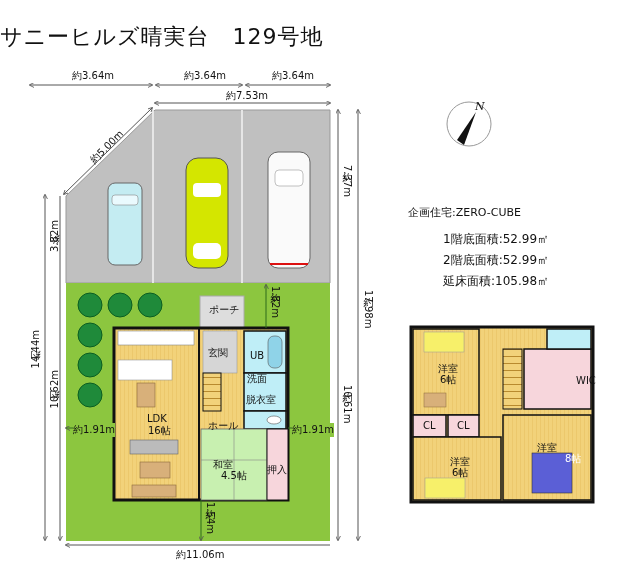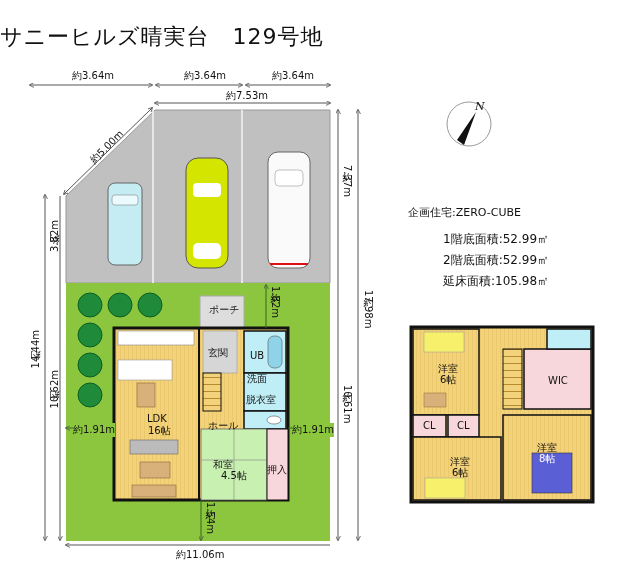--- a/index.html
+++ b/index.html
@@ -176,19 +176,19 @@
 <div class="abs dimlbl" style="left:221px;top:469px">4.5帖</div>
 <div class="abs dimlbl" style="left:267px;top:463px">押入</div>
 
 <div class="abs info-title" style="left:408px;top:205px">企画住宅:ZERO-CUBE</div>
 <div class="abs info" style="left:443px;top:231px">1階底面積:52.99㎡</div>
 <div class="abs info" style="left:443px;top:252px">2階底面積:52.99㎡</div>
 <div class="abs info" style="left:443px;top:273px">延床面積:105.98㎡</div>
 
 <div class="abs dimlbl" style="left:438px;top:362px">洋室</div>
 <div class="abs dimlbl" style="left:440px;top:373px">6帖</div>
-<div class="abs dimlbl" style="left:548px;top:375px">WIC</div>
+<div class="abs dimlbl" style="left:576px;top:375px">WIC</div>
 <div class="abs dimlbl" style="left:423px;top:420px">CL</div>
 <div class="abs dimlbl" style="left:457px;top:420px">CL</div>
 <div class="abs dimlbl" style="left:450px;top:455px">洋室</div>
 <div class="abs dimlbl" style="left:452px;top:466px">6帖</div>
 <div class="abs dimlbl" style="left:537px;top:441px">洋室</div>
-<div class="abs dimlbl" style="left:539px;top:452px;color:#fff">8帖</div>
+<div class="abs dimlbl" style="left:565px;top:452px;color:#fff">8帖</div>
 
 </body></html>

